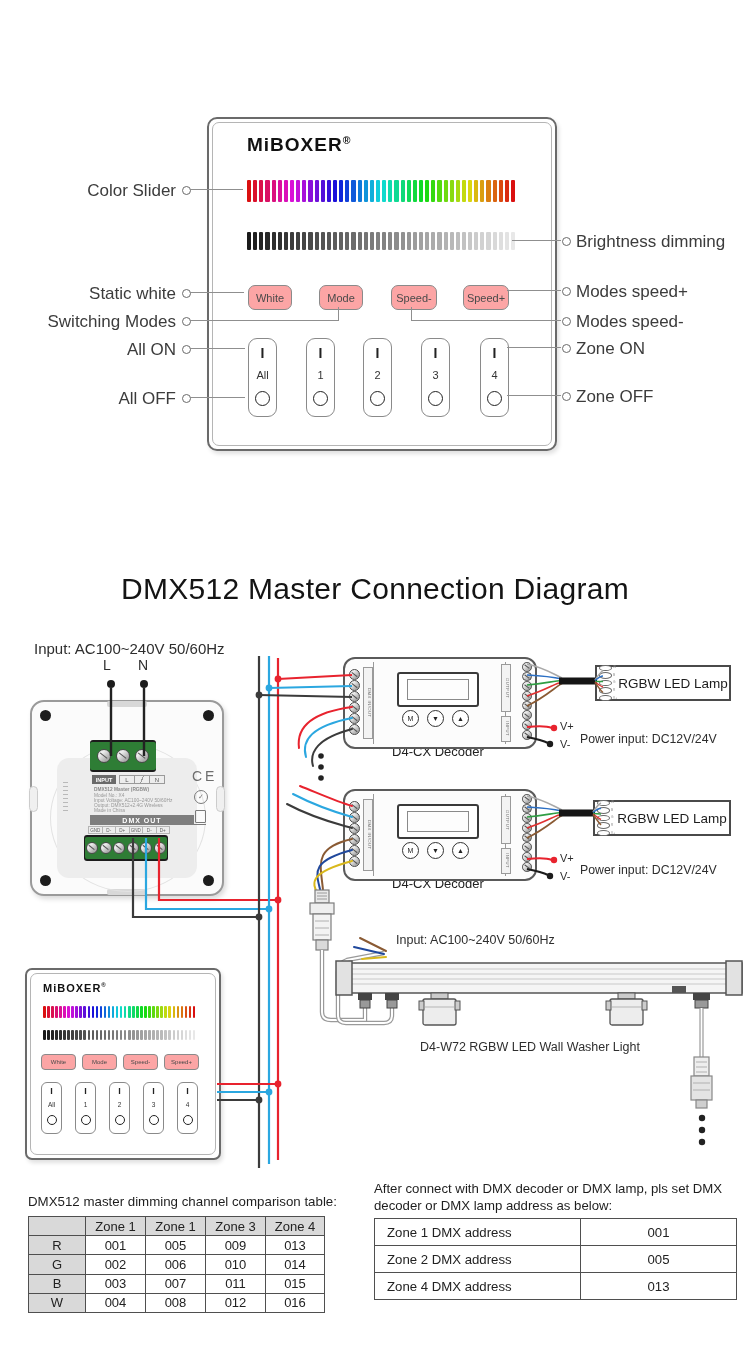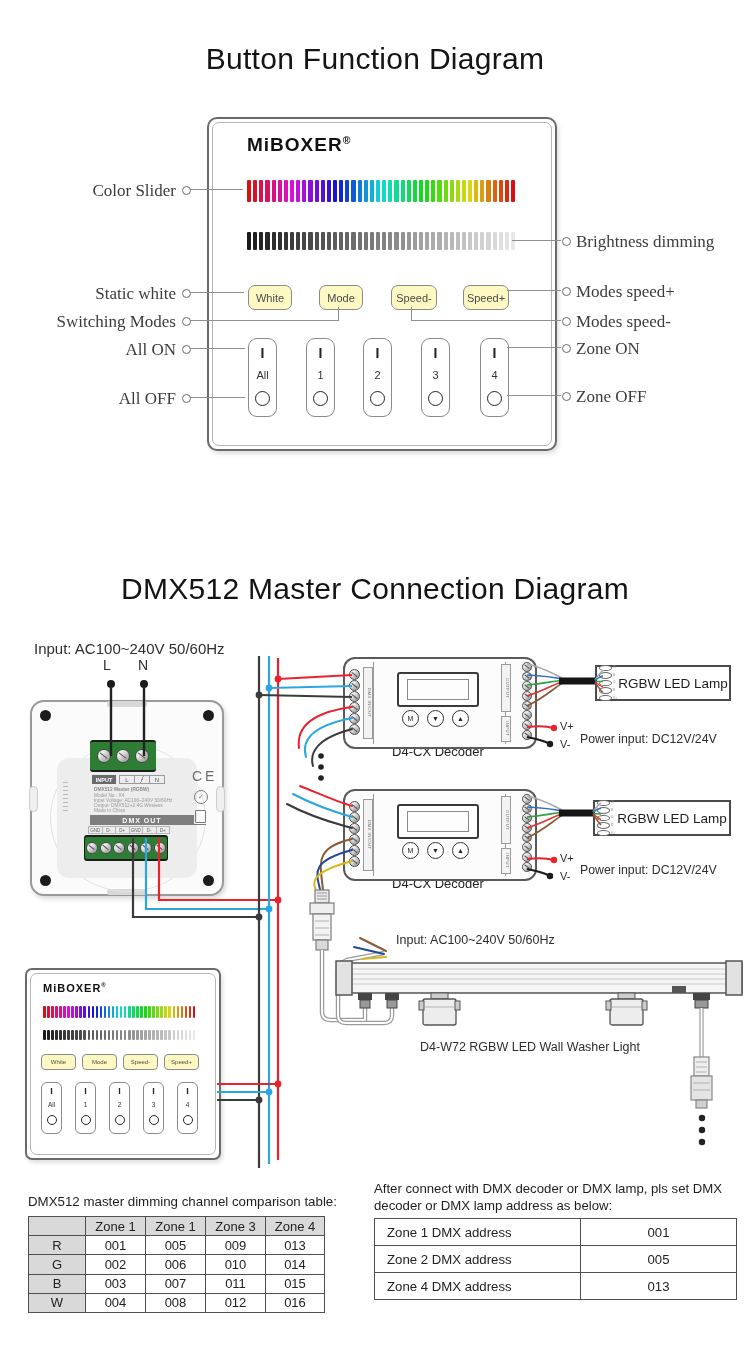--- a/index.html
+++ b/index.html
@@ -11,38 +11,38 @@
   .title{position:absolute;left:0;width:100%;text-align:center;font-size:30px;color:#141414;letter-spacing:.3px;}
 
   
   .panel{position:absolute;background:#fff;border:2px solid #6a6a6a;border-radius:10px;box-shadow:2px 3px 4px rgba(0,0,0,.12);}
   .panel::after{content:"";position:absolute;inset:3px;border:1px solid #b5b5b5;border-radius:7px;pointer-events:none;}
   .brand{position:absolute;font-weight:bold;color:#111;letter-spacing:1px;}
   .brand sup{font-size:55%;}
   .bars{position:absolute;display:flex;gap:2px;}
   .bars span{flex:1 1 auto;border-radius:1px;}
   .bars-sm{gap:1.5px;}
-  .fbtn{position:absolute;border:1.4px solid #8a8a8a;border-radius:7px;background:#fef9c3;color:#4a4a4a;
+  .fbtn{position:absolute;border:1.4px solid #8a8a8a;border-radius:7px;background:#fca5a5;color:#4a4a4a;
         display:flex;align-items:center;justify-content:center;text-align:right;}
   .zbtn{position:absolute;border:1.4px solid #8a8a8a;border-radius:9px;background:#fff;
         display:flex;flex-direction:column;align-items:center;}
   .zbtn .zi{font-weight:bold;color:#222;line-height:1;}
   .zbtn .zl{color:#333;line-height:1;}
   .zbtn .zo{border:1.5px solid #222;border-radius:50%;}
   .zb-big{width:27px;height:77px;}
   .zb-big .zi{font-size:14px;margin-top:7px;}
   .zb-big .zl{font-size:11px;margin-top:10px;}
   .zb-big .zo{width:13px;height:13px;margin-top:10px;}
   .zb-sm{width:19px;height:50px;border-radius:6px;}
   .zb-sm .zi{font-size:9px;margin-top:4px;}
   .zb-sm .zl{font-size:6.5px;margin-top:6px;}
   .zb-sm .zo{width:8px;height:8px;margin-top:6px;border-width:1.1px;}
 
   
-  .callout{position:absolute;font-size:17px;color:#3c3c3c;white-space:nowrap;font-family:Liberation Serif, serif;}
+  .callout{position:absolute;font-size:17px;color:#3c3c3c;white-space:nowrap;}
   .ring{position:absolute;width:7px;height:7px;border:1.3px solid #6a6a6a;border-radius:50%;background:#fff;}
   .cline{position:absolute;height:1.3px;background:#8f8f8f;}
   .vtick{position:absolute;width:1.3px;background:#8f8f8f;}
 
   
   .master{position:absolute;left:30px;top:140px;width:190px;height:192px;background:#fbfbfb;
           border:2px solid #9a9a9a;border-radius:14px;box-shadow:2px 3px 5px rgba(0,0,0,.15);}
   .cscrew{position:absolute;width:11px;height:11px;border-radius:50%;background:#1c1c1c;}
   .tab{position:absolute;background:#d8d8d8;border-radius:2px;}
   .notch{position:absolute;background:#f0f0f0;border:1px solid #ccc;border-radius:5px;}
@@ -105,21 +105,20 @@
   .rtable td{border:1.2px solid #4f4f4f;height:26px;font-size:13.2px;color:#222;padding:0;}
   .rtable td.lbl{text-align:left;padding-left:12px;}
   .rtable td.val{text-align:center;}
 </style>
 </head>
 <body>
 
 <div class="page">
 
 <div class="sec" id="sec1">
-  <div class="title" style="top:42px;">Button Function Diagram</div>
 
   <div class="panel" style="left:207px;top:117px;width:346px;height:330px;">
     <div class="brand" style="left:38px;top:15px;font-size:19px;">
       <span>MiBOXER</span><sup>®</sup>
     </div>
     <div class="bars" style="left:38px;top:61px;width:268px;height:22px;">
           <span style="background: rgb(218, 16, 16);"></span>
           <span style="background: rgb(218, 16, 43);"></span>
           <span style="background: rgb(218, 16, 74);"></span>
           <span style="background: rgb(218, 16, 100);"></span>

